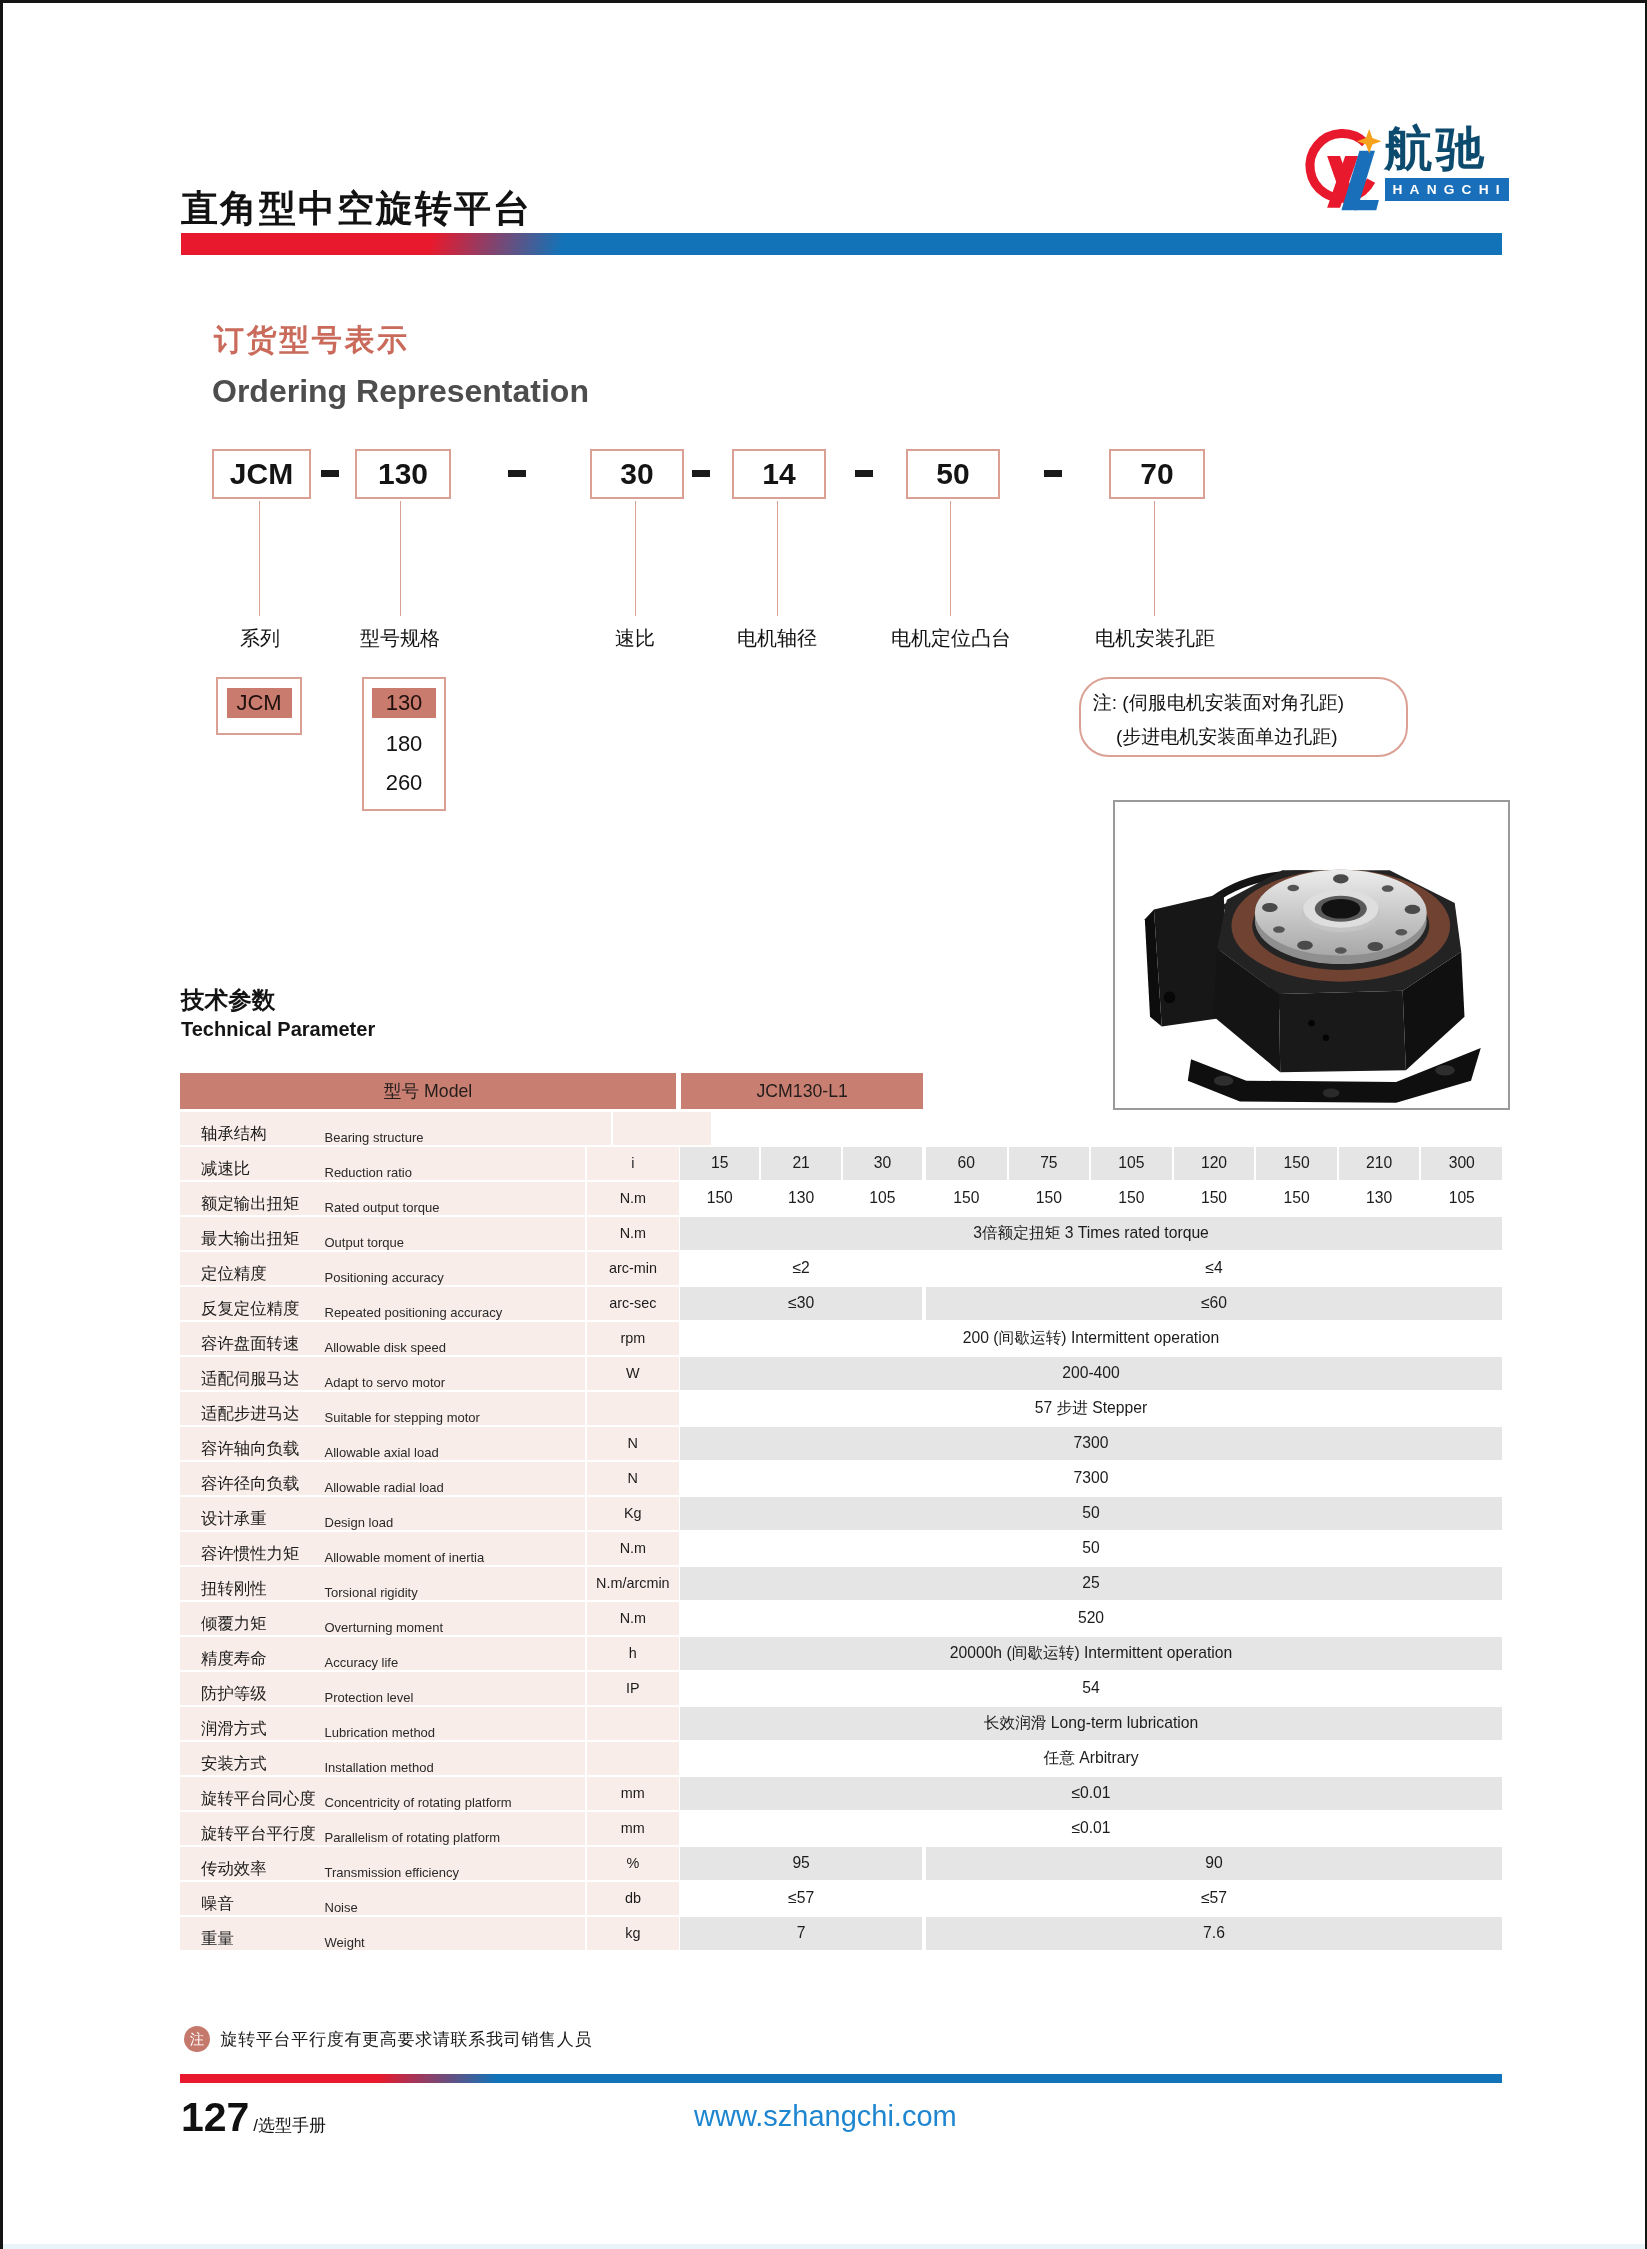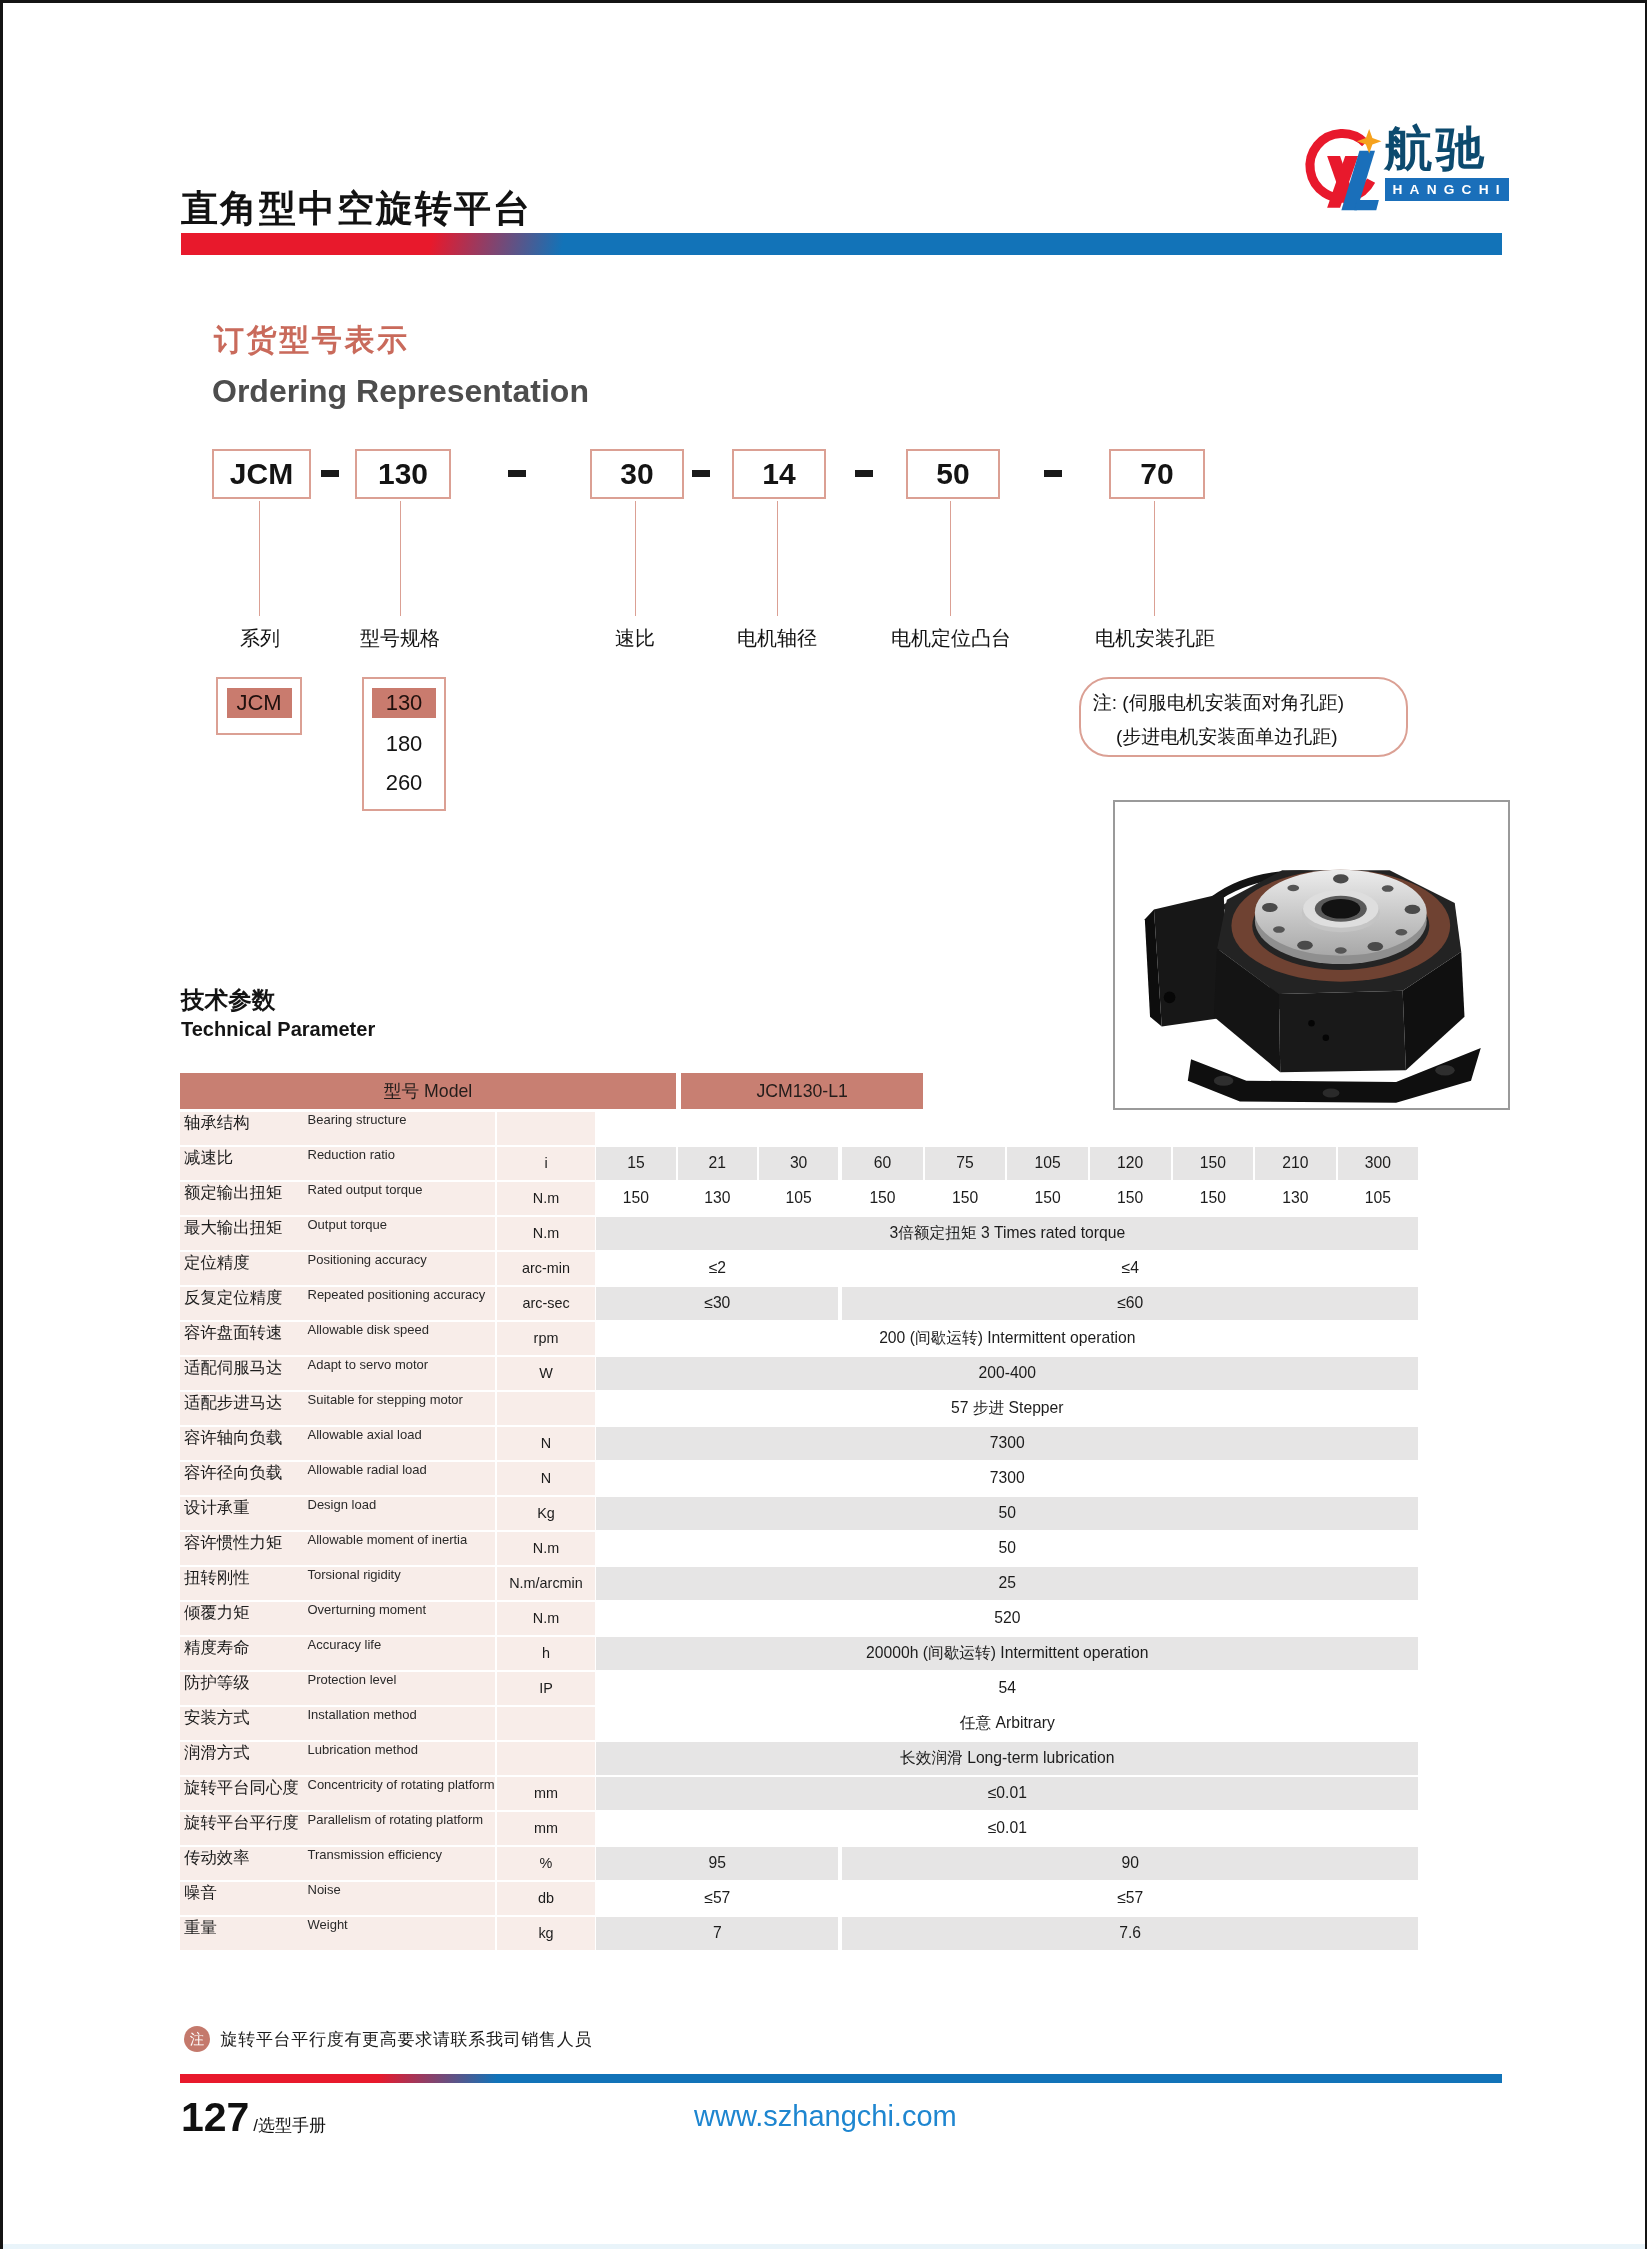--- a/index.html
+++ b/index.html
@@ -36,21 +36,21 @@
   
   .tech-cn{position:absolute;left:178px;top:961px;font-size:23.6px;font-weight:700;color:#141414;}
   .tech-en{position:absolute;left:178px;top:995px;font-size:20px;font-weight:700;color:#141414;}
   #tech-table{position:absolute;left:177px;top:1070px;width:1322px;}
   .t-head{display:flex;height:36px;margin-bottom:2.6px;}
   .hc{background:#c87f72;display:flex;align-items:center;justify-content:center;font-size:17.7px;color:#241d1b;}
   .hc1{width:496px;margin-right:5.2px;}
   .hc2{width:242px;margin-right:3.9px;}
   .hc3{width:576px;}
   .t-row{display:flex;height:33px;margin-bottom:2px;}
-  .t-label{width:315px;background:#f8ede9;display:flex;align-items:flex-start;padding-left:4px;
+  .t-label{width:431px;background:#f8ede9;display:flex;align-items:flex-end;padding-left:21px;
            box-sizing:border-box;margin-right:2px;}
   .t-label .cn{font-size:16.4px;min-width:117px;margin-right:6.5px;white-space:nowrap;color:#1c1c1c;}
   .t-label .en{font-size:13px;white-space:nowrap;color:#2a2a2a;}
   .t-unit{width:98px;background:#f8ede9;display:flex;align-items:center;justify-content:center;
           font-size:14.4px;margin-right:1.3px;color:#1c1c1c;}
   .t-vals{width:822px;display:flex;}
   .vcell{display:flex;align-items:center;justify-content:center;font-size:15.7px;color:#1c1c1c;}
   .gray .vcell{background:#e6e5e5;}
   .v-full{width:822px;}
   .v-l1{width:242px;}
@@ -402,38 +402,38 @@
       <div class="t-row">
         <div class="t-label">
           <span class="cn">防护等级</span>
           <span class="en">Protection level</span>
         </div>
         <div class="t-unit">IP</div>
         <div class="t-vals">
           <div class="vcell v-full">54</div>
         </div>
       </div>
+      <div class="t-row gray">
+        <div class="t-label">
+          <span class="cn">润滑方式</span>
+          <span class="en">Lubrication method</span>
+        </div>
+        <div class="t-unit"></div>
+        <div class="t-vals">
+          <div class="vcell v-full">长效润滑 Long-term lubrication</div>
+        </div>
+      </div>
       <div class="t-row">
         <div class="t-label">
           <span class="cn">安装方式</span>
           <span class="en">Installation method</span>
         </div>
         <div class="t-unit"></div>
         <div class="t-vals">
           <div class="vcell v-full">任意 Arbitrary</div>
-        </div>
-      </div>
-      <div class="t-row gray">
-        <div class="t-label">
-          <span class="cn">润滑方式</span>
-          <span class="en">Lubrication method</span>
-        </div>
-        <div class="t-unit"></div>
-        <div class="t-vals">
-          <div class="vcell v-full">长效润滑 Long-term lubrication</div>
         </div>
       </div>
       <div class="t-row gray">
         <div class="t-label">
           <span class="cn">旋转平台同心度</span>
           <span class="en">Concentricity of rotating platform</span>
         </div>
         <div class="t-unit">mm</div>
         <div class="t-vals">
           <div class="vcell v-full">≤0.01</div>

